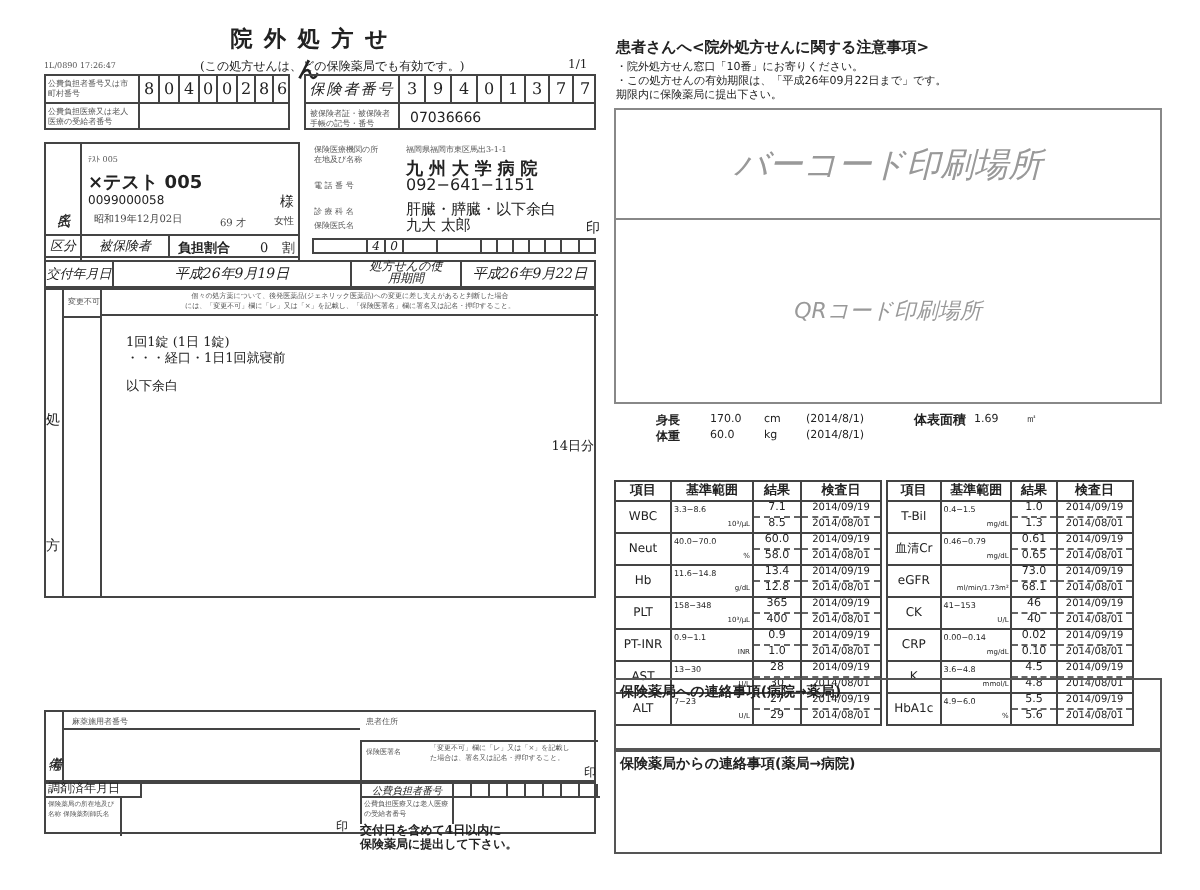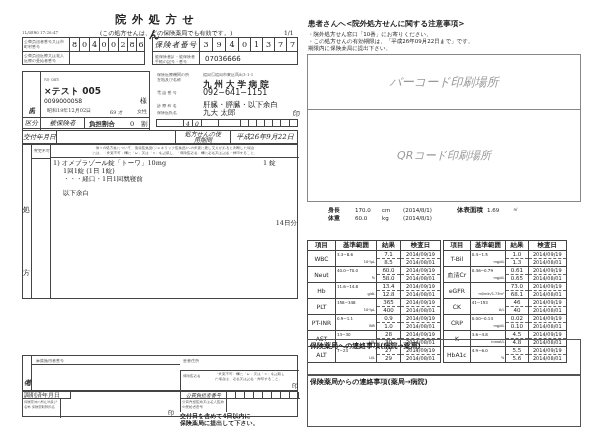--- a/index.html
+++ b/index.html
@@ -113,42 +113,39 @@
   <div class="abs br" style="left:84px;top:0;width:8px;height:100%;"></div>
   <div class="abs br" style="left:92px;top:0;width:8px;height:100%;"></div>
   <div class="abs br" style="left:100px;top:0;width:8px;height:100%;"></div>
   <div class="abs br" style="left:108px;top:0;width:8px;height:100%;"></div>
   <div class="abs br" style="left:116px;top:0;width:8px;height:100%;"></div>
   <div class="abs br" style="left:124px;top:0;width:9px;height:100%;"></div>
 </div>
 
 <div class="abs b" style="left:22px;top:130px;width:276px;height:14px;">
   <div class="abs br center" style="left:0;top:0;width:34px;height:100%;font-size:6.5px;">交付年月日</div>
+  <div class="abs center" style="left:34px;top:0;width:118px;height:100%;font-size:7px;">平成26年9月19日</div>
   <div class="abs bl br center" style="left:152px;top:0;width:56px;height:100%;font-size:6px;line-height:6px;padding:0 6px;">処方せんの使用期間</div>
   <div class="abs center" style="left:208px;top:0;width:68px;height:100%;font-size:7px;">平成26年9月22日</div>
 </div>
 
 <div class="abs b" style="left:22px;top:144px;width:276px;height:155px;">
   <div class="abs br" style="left:0;top:0;width:9px;height:100%;">
     <div class="abs" style="left:0;top:60px;font-size:7px;">処</div>
     <div class="abs" style="left:0;top:123px;font-size:7px;">方</div>
   </div>
   <div class="abs br" style="left:9px;top:0;width:19px;height:100%;">
     <div class="abs tiny" style="left:2px;top:3px;">変更不可</div>
   </div>
   <div class="abs bb" style="left:28px;top:0;width:248px;height:13px;">
     <div class="tiny" style="text-align:center;margin-top:1px;font-size:3.5px;">個々の処方薬について、後発医薬品(ジェネリック医薬品)への変更に差し支えがあると判断した場合</div>
     <div class="tiny" style="text-align:center;font-size:3.5px;">には、「変更不可」欄に「レ」又は「×」を記載し、「保険医署名」欄に署名又は記名・押印すること。</div>
   </div>
   <div class="abs bb" style="left:9px;top:13px;width:19px;height:0;"></div>
 
-  <div class="abs" style="left:30px;top:14px;width:244px;font-size:6.5px;">
-    <span>1)  オメプラゾール錠「トーワ」10mg</span>
-    <span class="abs" style="left:210px;top:0;">1 錠</span>
-  </div>
   <div class="abs" style="left:40px;top:22px;font-size:6.5px;">
     <span>1回1錠 (1日 1錠)</span>
   </div>
   <div class="abs" style="left:40px;top:30px;width:234px;font-size:6.5px;">
     <span>・・・経口・1日1回就寝前</span>
     <span class="abs" style="right:0;top:0;margin-top:44px;">14日分</span>
   </div>
   <div class="abs" style="left:40px;top:44px;font-size:6.5px;">
     <span>以下余白</span>
   </div>
@@ -182,21 +179,21 @@
 </div>
 
 <div class="abs sans" style="left:308px;top:19px;font-size:7.5px;font-weight:bold;">患者さんへ&lt;院外処方せんに関する注意事項&gt;</div>
 <div class="abs sans" style="left:308px;top:31px;font-size:5.5px;line-height:7px;">
   <div>・院外処方せん窓口「10番」にお寄りください。</div>
   <div>・この処方せんの有効期限は、「平成26年09月22日まで」です。</div>
   <div>期限内に保険薬局に提出下さい。</div>
 </div>
 
 <div class="abs" style="left:307px;top:54px;width:274px;height:56px;border:1px solid #888;">
-  <div class="abs sans center" style="left:0;top:0;width:100%;height:100%;font-size:12px;font-style:italic;color:#999;">バーコード印刷場所</div>
+  <div class="abs sans center" style="left:0;top:0;width:100%;height:100%;font-size:17px;font-style:italic;color:#999;">バーコード印刷場所</div>
 </div>
 <div class="abs" style="left:307px;top:110px;width:274px;height:92px;border:1px solid #888;border-top:none;">
   <div class="abs sans center" style="left:0;top:0;width:100%;height:100%;font-size:11px;font-style:italic;color:#999;">QRコード印刷場所</div>
 </div>
 
 <div class="abs sans" style="left:300px;top:206px;width:300px;height:20px;font-size:5.5px;">
   <div class="abs" style="left:28px;top:0;font-weight:bold;font-size:6px;">身長</div>
   <div class="abs" style="left:55px;top:1px;">170.0</div>
   <div class="abs" style="left:82px;top:1px;">cm</div>
   <div class="abs" style="left:103px;top:1px;">(2014/8/1)</div>

